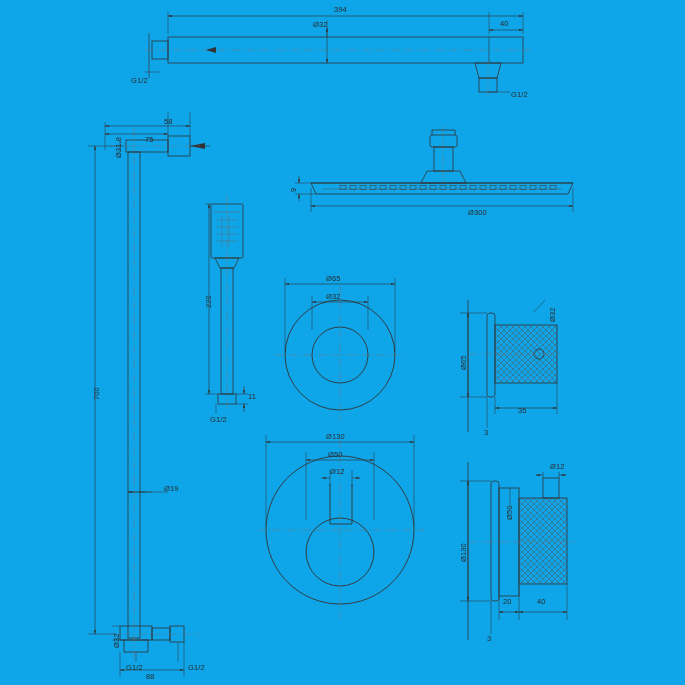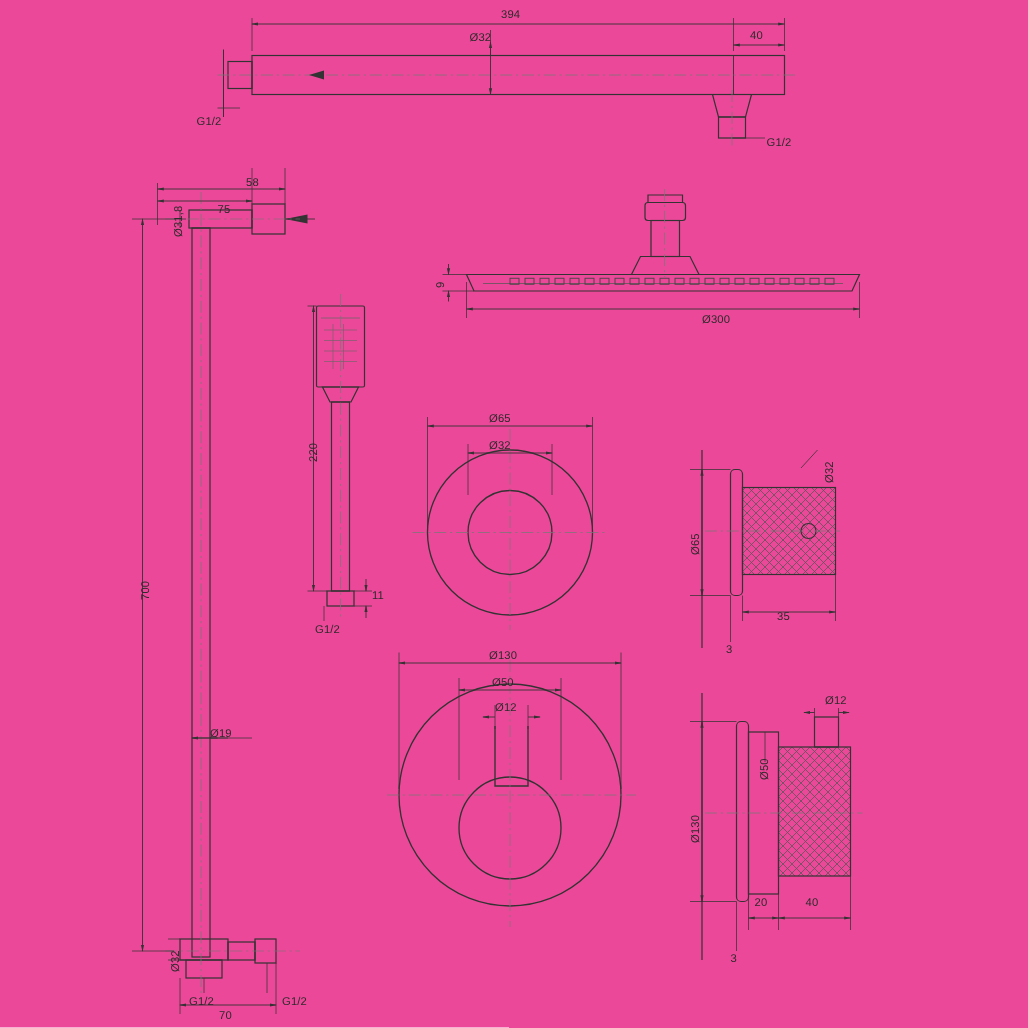--- a/index.html
+++ b/index.html
@@ -4,21 +4,21 @@
 <style>
   html, body {
     margin: 0;
     padding: 0;
     background: #ffffff;
   }
   #sheet {
     position: relative;
     width: 685px;
     height: 685px;
-    background: #ec4899;
+    background: #0ea5e9;
     font-family: "Liberation Sans", sans-serif;
     overflow: hidden;
   }
   #sheet svg {
     position: absolute;
     left: 0;
     top: 0;
   }
   .dim-label {
     position: absolute;
@@ -301,25 +301,25 @@
   <div class="dim-label" style="left:334px; top:5px;">394</div>
   <div class="dim-label" style="left:313px; top:20px;">Ø32</div>
   <div class="dim-label" style="left:500px; top:19px;">40</div>
   <div class="dim-label" style="left:131px; top:76px;">G1/2</div>
   <div class="dim-label" style="left:511px; top:90px;">G1/2</div>
 
   <div class="dim-label" style="left:145px; top:107px;margin-top:28px;">75</div>
   <div class="dim-label" style="left:152px; top:117px;padding-left:12px;">58</div>
   <div class="dim-label rot" style="left:114px; top:158px;">Ø31,8</div>
   <div class="dim-label rot" style="left:92px;  top:400px;">700</div>
-  <div class="dim-label" style="left:140px; top:484px;text-align:right;">Ø19</div>
+  <div class="dim-label" style="left:164px; top:484px;text-align:right;">Ø19</div>
   <div class="dim-label rot" style="left:112px; top:648px;">Ø32</div>
   <div class="dim-label" style="left:126px; top:663px;">G1/2</div>
   <div class="dim-label" style="left:188px; top:663px;">G1/2</div>
-  <div class="dim-label" style="left:146px; top:672px;">70</div>
+  <div class="dim-label" style="left:146px; top:672px;">88</div>
 
   <div class="dim-label rot" style="left:289px; top:192px;">9</div>
   <div class="dim-label" style="left:428px; top:208px;padding-left:40px;">Ø300</div>
 
   <div class="dim-label rot" style="left:204px; top:308px;">220</div>
   <div class="dim-label" style="left:248px; top:392px;">11</div>
   <div class="dim-label" style="left:210px; top:415px;">G1/2</div>
 
   <div class="dim-label" style="left:326px; top:274px;">Ø65</div>
   <div class="dim-label" style="left:326px; top:292px;">Ø32</div>

